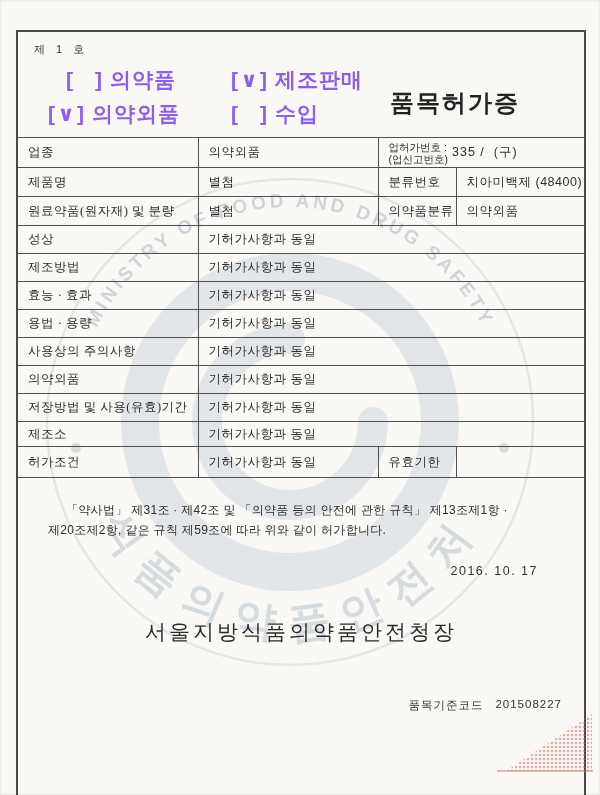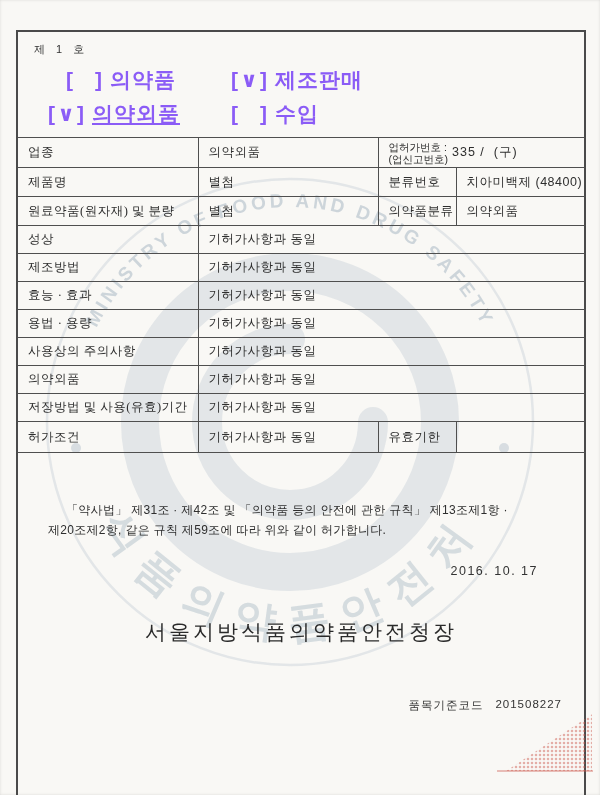--- a/index.html
+++ b/index.html
@@ -27,21 +27,21 @@
     border:2px solid #4a4a4a; z-index:1;
   }
   .doc-num { position:absolute; left:16px; top:10px; font-size:11px; letter-spacing:4px; color:#333; }
 
   .cb { position:absolute; font-size:21px; font-weight:bold; color:#8b5cf6; white-space:nowrap; }
   .cb .br { font-weight:bold; }
   .cb .mk { display:inline-block; width:22px; text-align:center; }
   .cb .cb-label { margin-left:8px; letter-spacing:1px; }
   .cb1 { left:48px;  top:34px; }
   .cb2 { left:213px; top:34px; }
-  .cb3 { left:30px;  top:68px;text-decoration:underline; }
+  .cb3 { left:30px;  top:68px; }
   .cb4 { left:213px; top:68px; }
   .doc-title { position:absolute; left:372px; top:55px; font-size:24px; font-weight:bold; letter-spacing:2px; color:#222; }
 
   
   table.form {
     position:absolute; left:0; top:105px; width:100%;
     border-collapse:collapse; table-layout:fixed;
     font-size:12.5px; color:#2e2e2e;
   }
   table.form td { border:1.5px solid #4f4f4f; padding:0 4px 0 10px; vertical-align:middle; letter-spacing:.5px; overflow:hidden; white-space:nowrap; }
@@ -105,20 +105,21 @@
     <div class="cb cb2">
       <span class="br">[</span><span class="mk">∨</span><span class="br">]</span><span class="cb-label">제조판매</span>
     </div>
     <div class="cb cb3">
       <span class="br">[</span><span class="mk">∨</span><span class="br">]</span><span class="cb-label">의약외품</span>
     </div>
     <div class="cb cb4">
       <span class="br">[</span><span class="mk"></span><span class="br">]</span><span class="cb-label">수입</span>
     </div>
 
+    <div class="doc-title">품목허가증</div>
 
     <table class="form">
       <colgroup>
           <col style="width:180px">
           <col style="width:180px">
           <col style="width:78px">
           <col style="width:130px">
         </colgroup>
       <tbody>
           <tr class="h30">
@@ -167,20 +168,24 @@
         <td colspan="3">기허가사항과 동일</td>
       </tr>
       <tr class="h28">
         <td>의약외품</td>
         <td colspan="3">기허가사항과 동일</td>
       </tr>
       <tr class="h28">
         <td>저장방법 및 사용(유효)기간</td>
         <td colspan="3">기허가사항과 동일</td>
       </tr>
+      <tr class="h25">
+        <td>제조소</td>
+        <td colspan="3">기허가사항과 동일</td>
+      </tr>
       <tr class="h31">
         <td>허가조건</td>
         <td>기허가사항과 동일</td>
         <td>유효기한</td>
         <td></td>
       </tr>
     </tbody>
       </table>
 
     <div class="legal">

